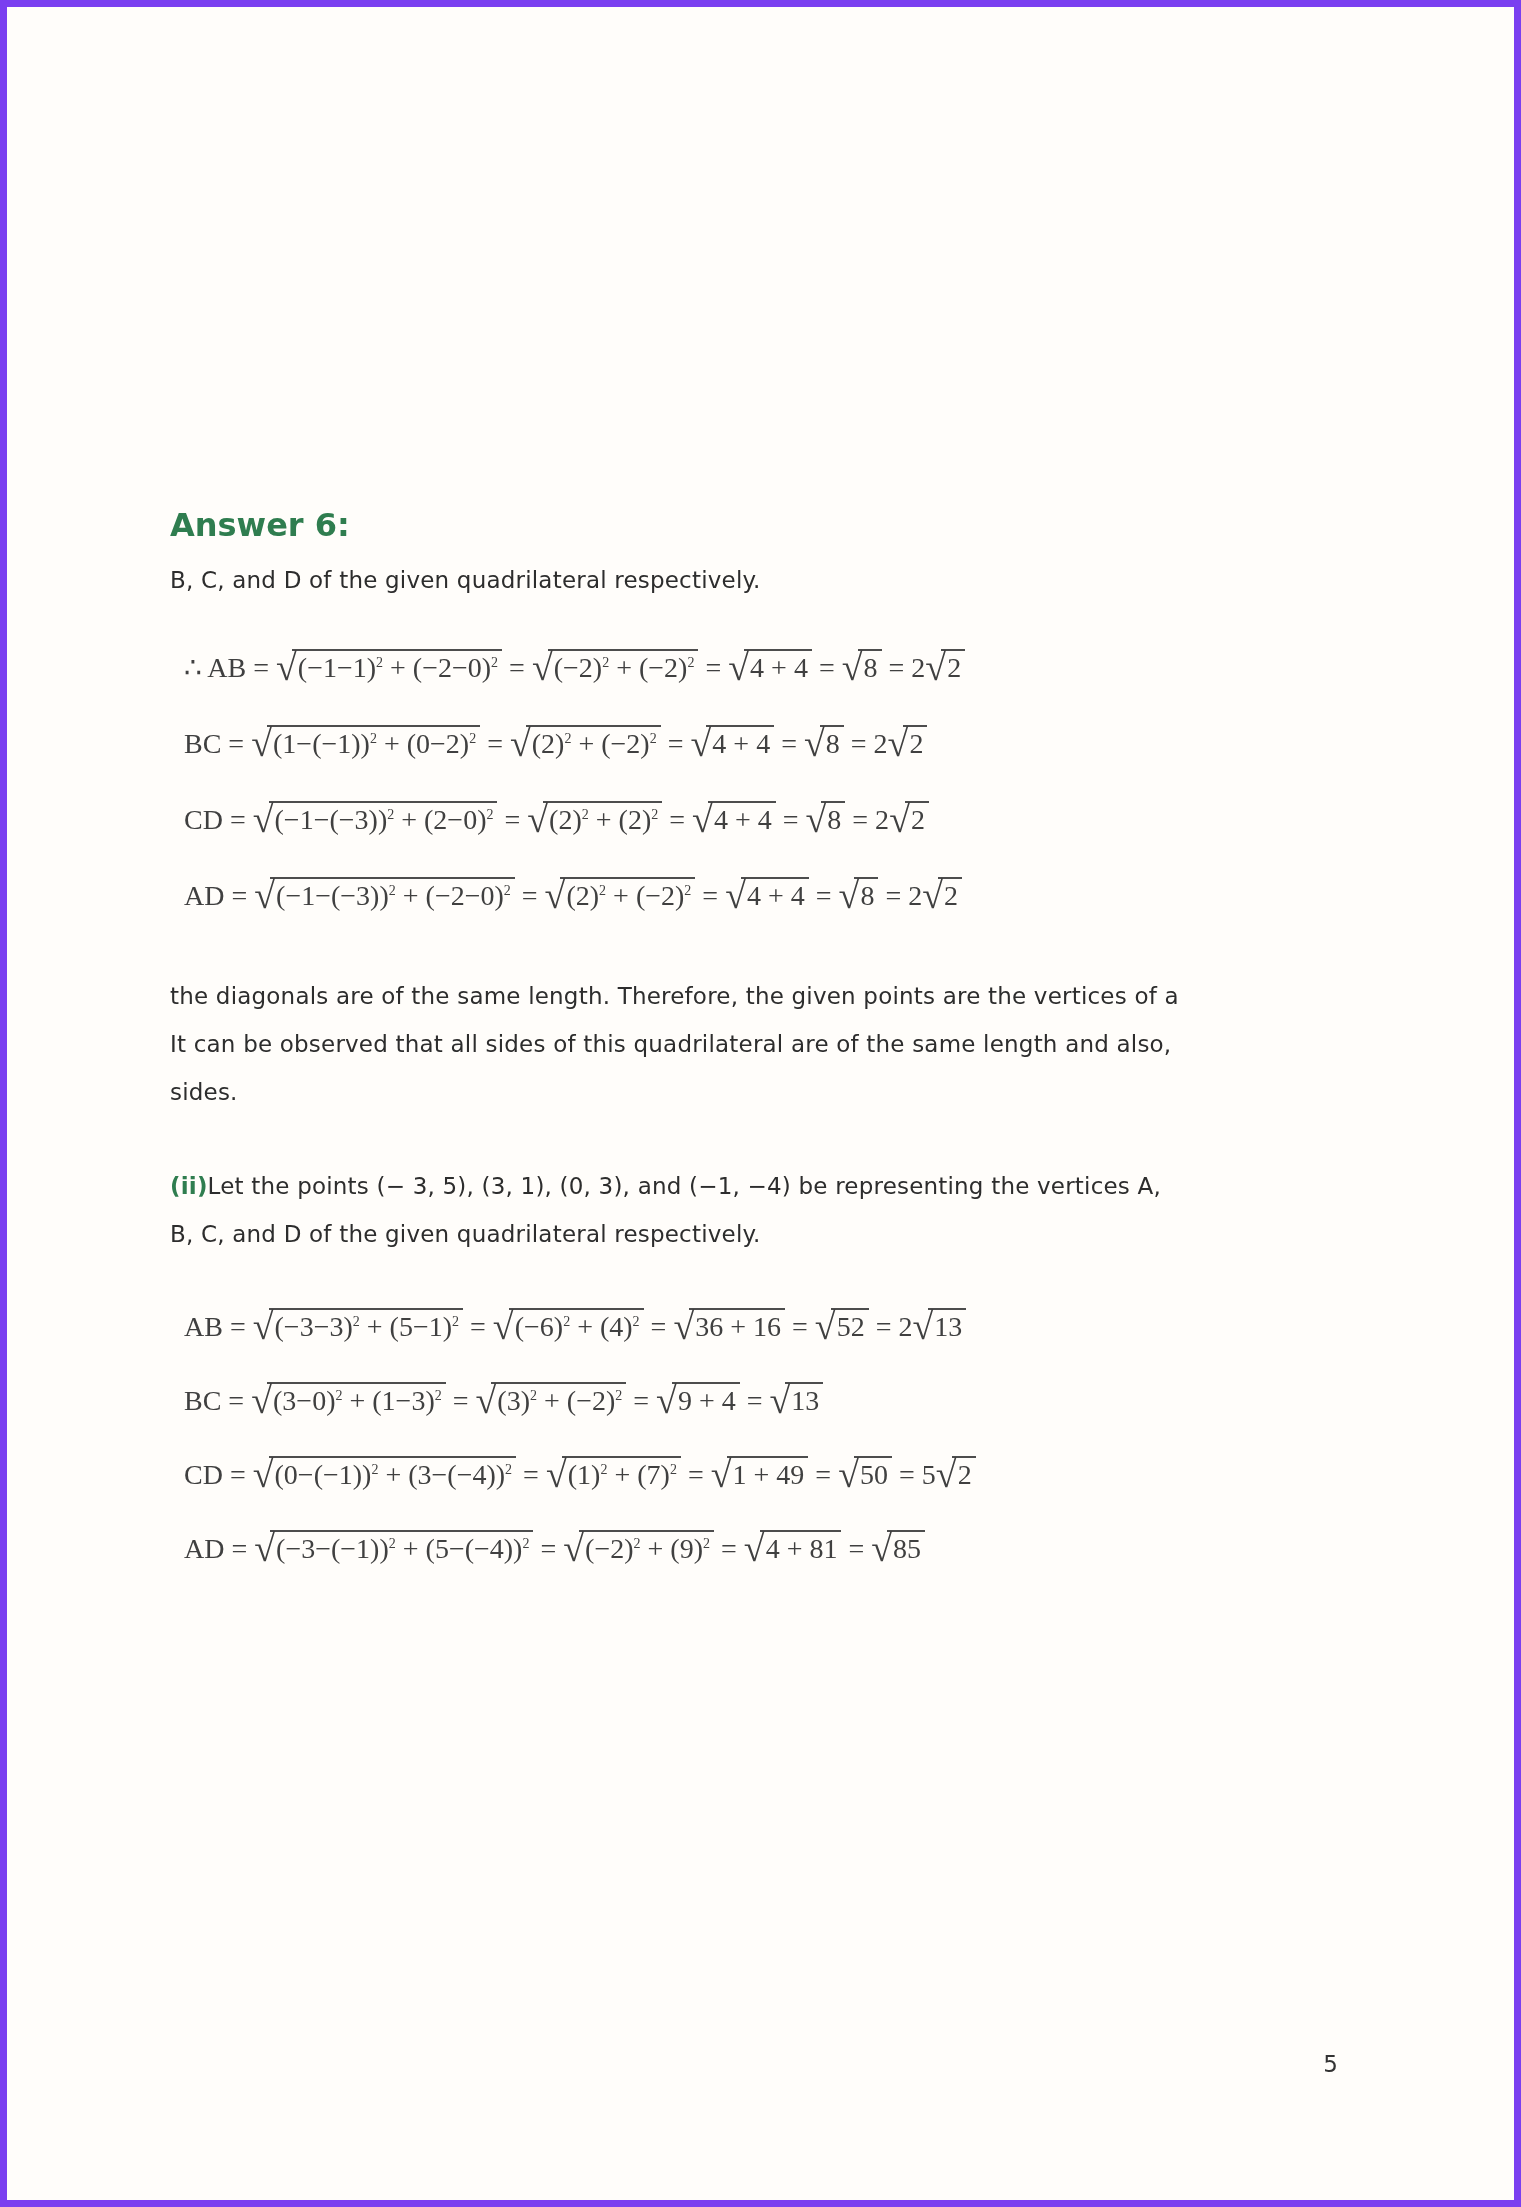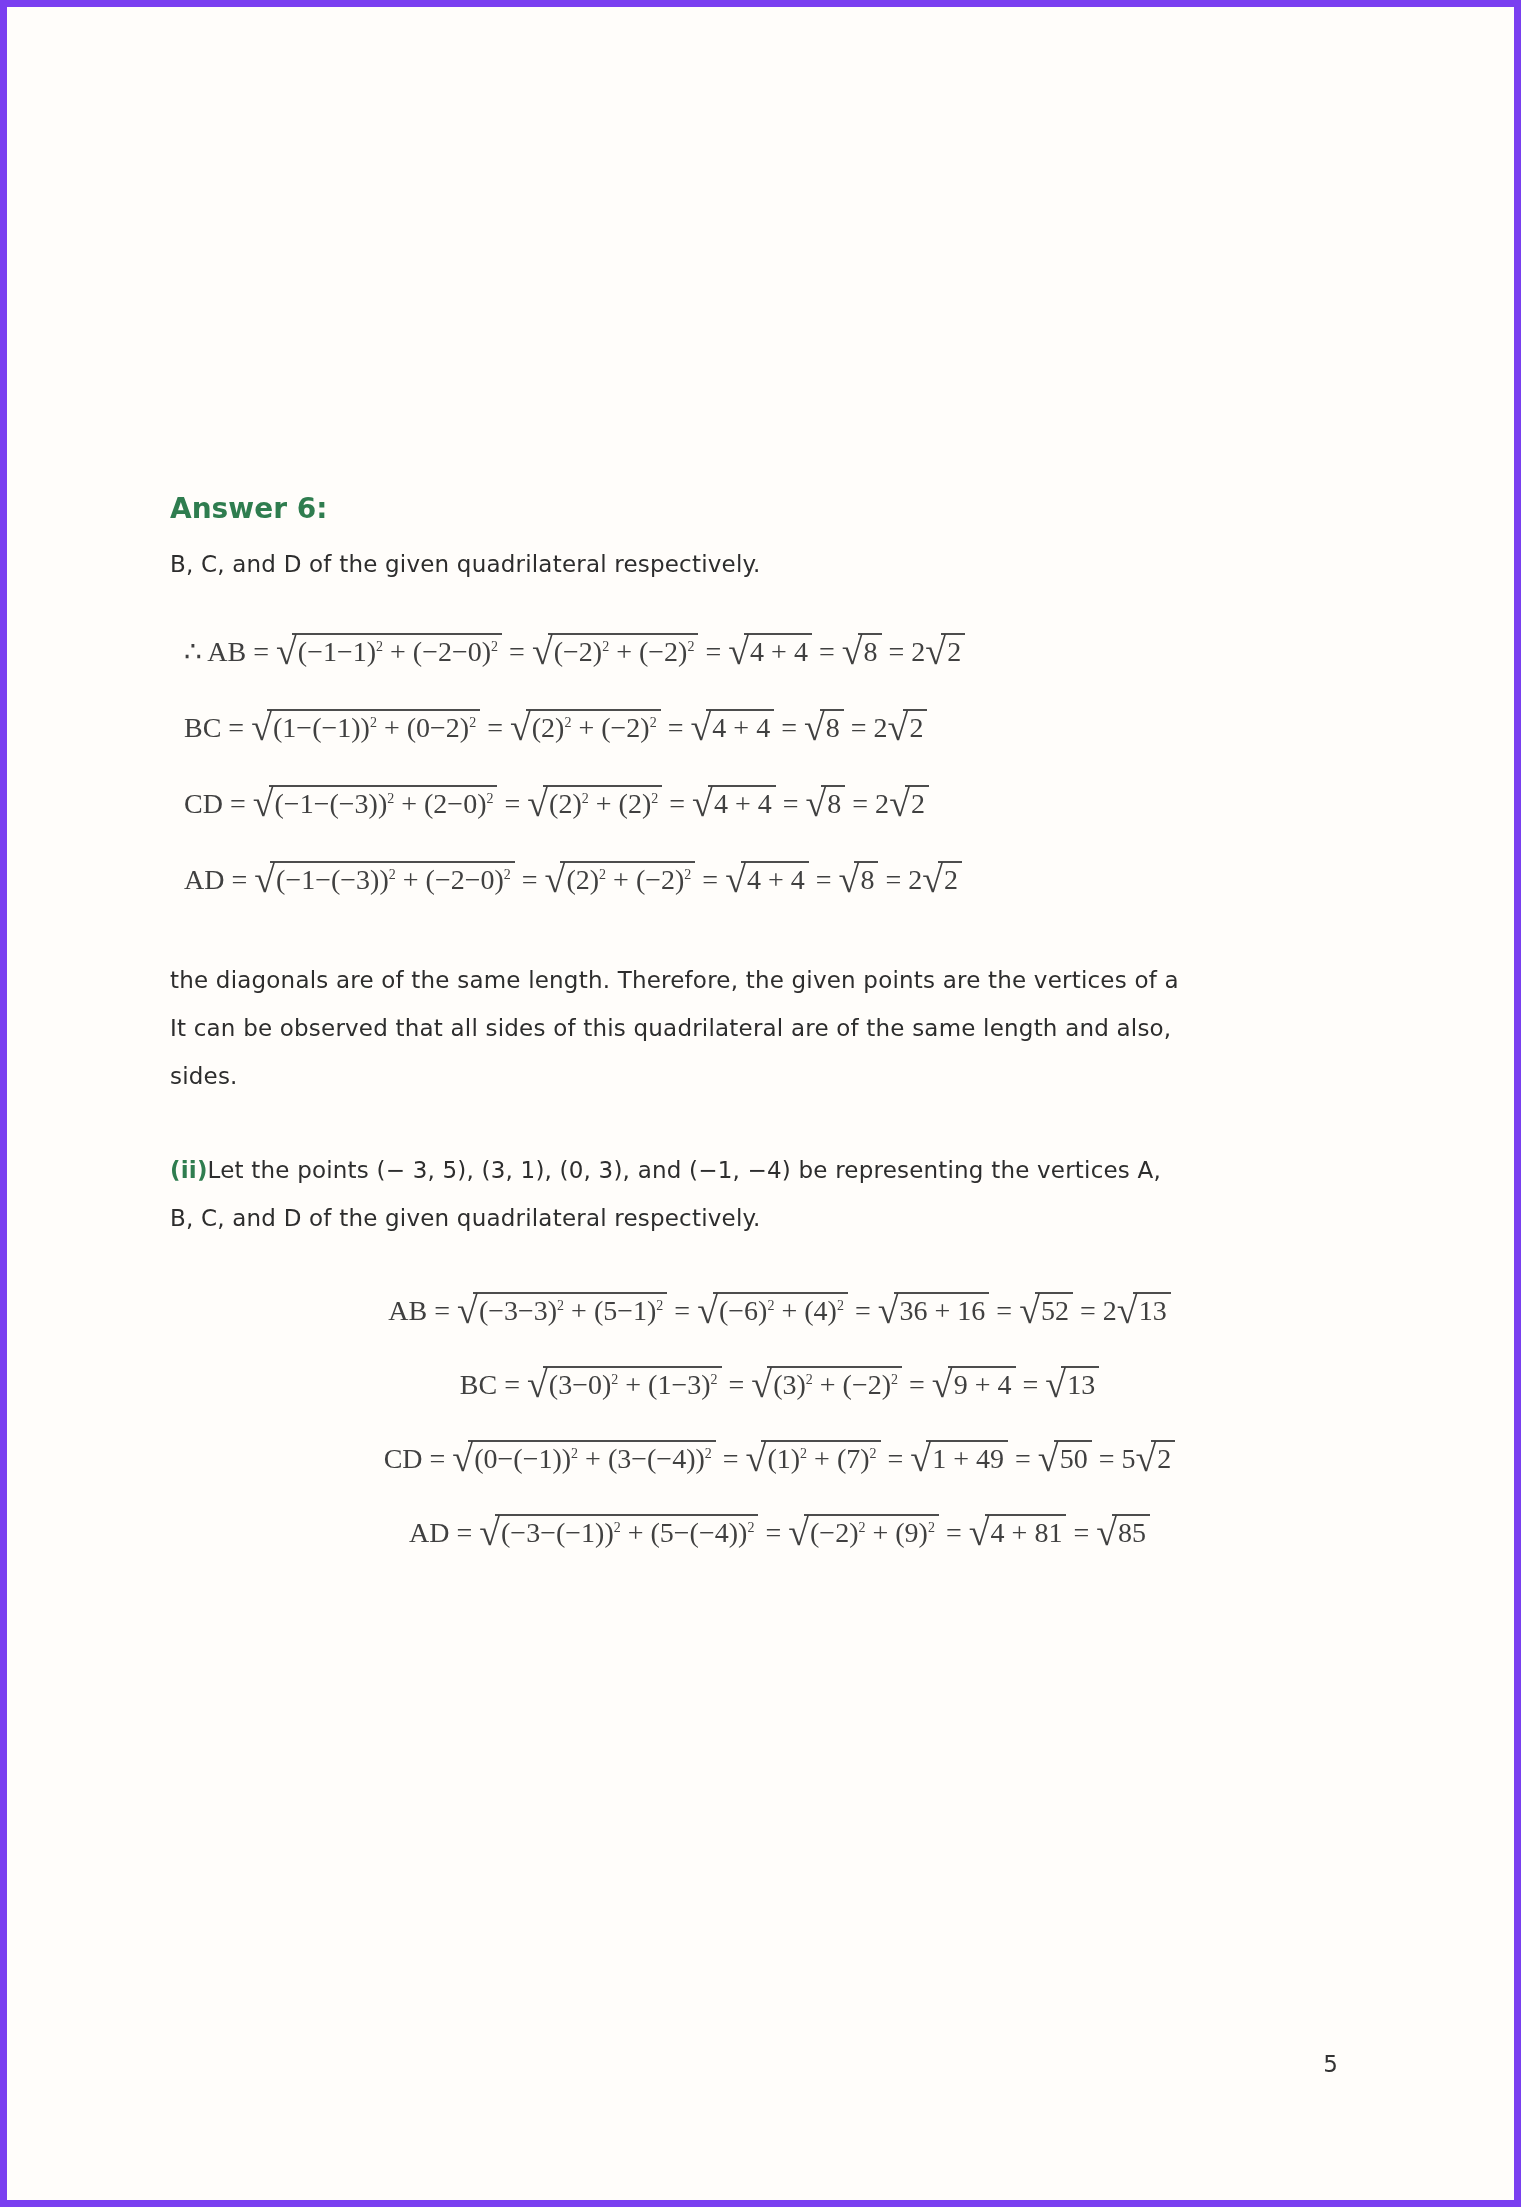--- a/index.html
+++ b/index.html
@@ -17,22 +17,22 @@
     background: var(--paper-color, #fffdfa);
     overflow: hidden;
   }
   .content {
     position: absolute;
     left: 163px;
     top: 487px;
     width: 1205px;
   }
   .heading {
-    margin: 0 0 16px 0;
-    font-size: 28px;
+    margin: 16px 0 16px 0;
+    font-size: 32px;
     line-height: 30px;
     font-weight: bold;
     color: var(--accent-green, #2f7d4f);
     font-family: "DejaVu Sans", sans-serif;
   }
   .para {
     margin: 0;
     font-size: 23px;
     line-height: 48px;
     color: #2d2d2d;
@@ -49,21 +49,21 @@
   }
   .eq-block.second { margin-top: 32px; }
   .eq-row {
     line-height: 76px;
     height: 76px;
     white-space: nowrap;
     font-family: "Liberation Serif", "DejaVu Serif", serif;
     font-size: 28px;
     color: #404040;
   }
-  .eq-block.second .eq-row { line-height: 74px; height: 74px; text-align: center; }
+  .eq-block.second .eq-row { line-height: 74px; height: 74px; }
   .eq-row sup {
     font-size: 14px;
     line-height: 0;
     vertical-align: 10px;
   }
   .sqrt { white-space: nowrap; }
   .radical {
     display: inline;
     font-size: 38px;
     line-height: 0;

